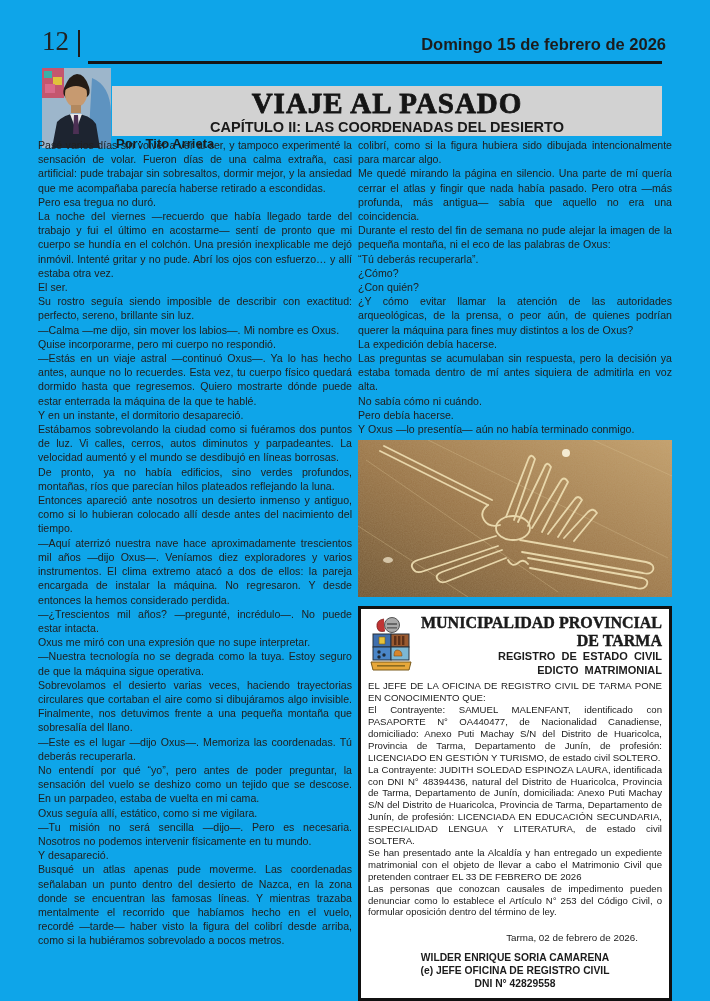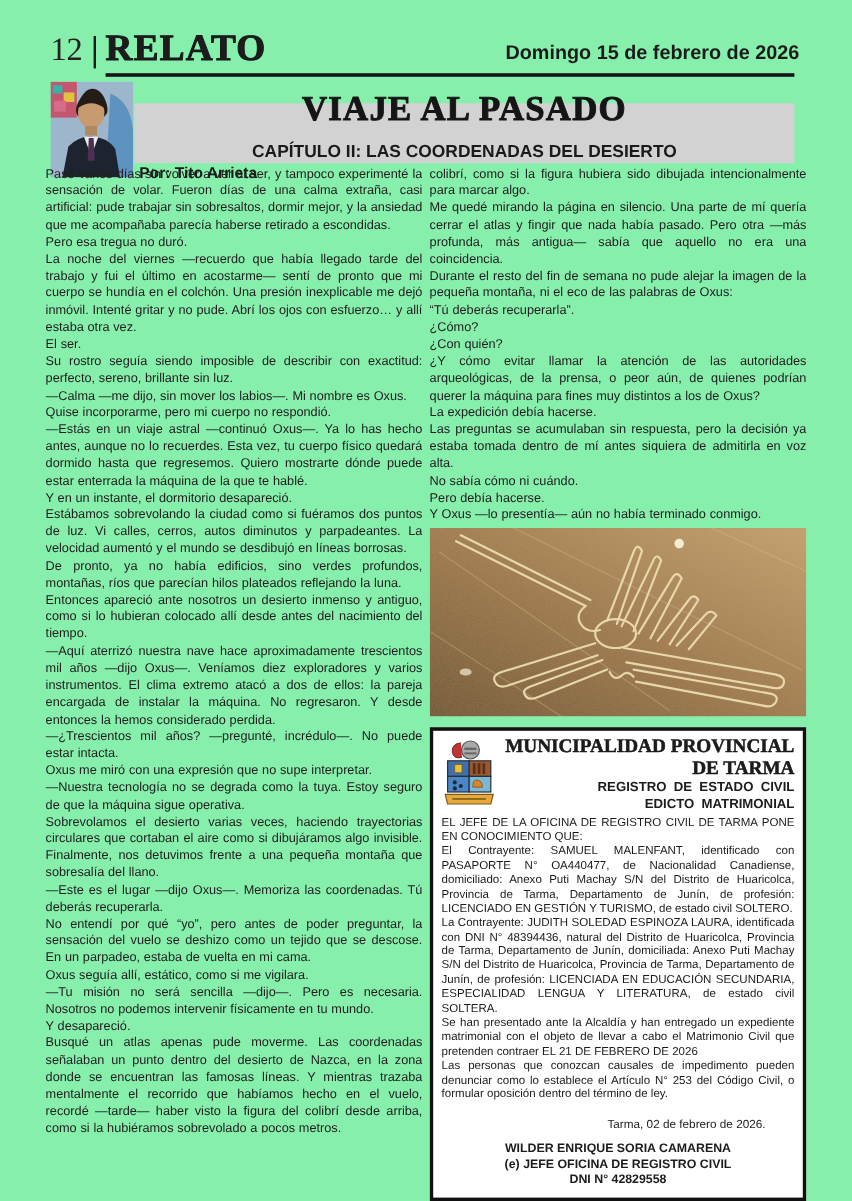--- a/index.html
+++ b/index.html
@@ -1,31 +1,31 @@
 <!DOCTYPE html>
 <html><head>
 <meta charset="utf-8">
 <style>
   html,body{margin:0;padding:0;background:#ffffff;overflow:hidden;}
-  .page{position:relative;width:710px;height:1001px;background:#86efac;color:#1c1c1c;
+  .page{position:relative;width:710px;height:1001px;background:#0ea5e9;color:#1c1c1c;
         font-family:"Liberation Sans",sans-serif;text-decoration:underline;}
   
   .hdr-num{position:absolute;left:42px;top:26px;font:400 27px/30px "Liberation Serif",serif;color:#222;}
   .hdr-bar{position:absolute;left:78px;top:30px;width:2px;height:27px;background:#1c1c1c;}
   .hdr-section{position:absolute;left:88px;top:23px;font:700 31px/34px "Liberation Serif",serif;
                letter-spacing:1px;-webkit-text-stroke:0.8px #151515;}
   .hdr-date{position:absolute;right:44px;top:35px;font:700 16.5px "Liberation Sans",sans-serif;}
   .hdr-rule{position:absolute;left:88px;top:61px;width:574px;height:3px;background:#151515;}
   
   .author-photo{position:absolute;left:42px;top:68px;width:69px;height:80px;overflow:hidden;}
   .banner{position:absolute;left:112px;top:86px;width:550px;height:50px;background:#d2d2d2;
           display:flex;flex-direction:column;align-items:center;justify-content:flex-end;}
   .story-title{font:700 29px/30px "Liberation Serif",serif;letter-spacing:1px;
                -webkit-text-stroke:0.8px #151515;color:#151515;}
-  .story-chapter{font:700 14.5px/17px "Liberation Sans",sans-serif;color:#1a1a1a;margin-top:13px;}
+  .story-chapter{font:700 14.5px/17px "Liberation Sans",sans-serif;color:#1a1a1a;margin-top:1px;}
   .byline{position:absolute;left:116px;top:136px;font:700 13px "Liberation Sans",sans-serif;}
   
   .col{position:absolute;top:138px;width:314px;overflow:hidden;}
   .col-left{left:38px;height:806px;}
   .col-right{left:358px;}
   .story-p{margin:0;font-size:10.6px;line-height:14.2px;text-align:justify;text-justify:inter-word;
            word-spacing:0.2px;color:#202020;}
   
   .nazca{display:block;width:314px;height:157px;margin-top:4px;}
   
@@ -42,21 +42,20 @@
   .notice-sig{margin-top:9px;}
   .sig-line{margin:0;text-align:center;font-weight:700;font-size:10.3px;line-height:12.8px;}
 </style>
 </head>
 <body>
 
 <div class="page">
 
   <div class="hdr-num">12</div>
   <div class="hdr-bar"></div>
-  <div class="hdr-section">RELATO</div>
   <div class="hdr-date">Domingo 15 de febrero de 2026</div>
   <div class="hdr-rule"></div>
 
   <div class="author-photo">
     <svg width="69" height="80" viewBox="0 0 69 80" xmlns="http://www.w3.org/2000/svg">
       <rect x="0" y="0" width="69" height="80" fill="#9db6cb"></rect>
       <rect x="0" y="0" width="22" height="30" fill="#c4566e"></rect>
       <rect x="2" y="3" width="8" height="7" fill="#3ab0a8"></rect>
       <rect x="11" y="9" width="9" height="8" fill="#e0c23c"></rect>
       <rect x="3" y="16" width="10" height="9" fill="#d86a8a"></rect>
@@ -189,21 +188,21 @@
           <div class="notice-org">MUNICIPALIDAD PROVINCIAL</div>
           <div class="notice-org">DE TARMA</div>
           <div class="notice-sub">REGISTRO DE ESTADO CIVIL</div>
           <div class="notice-sub">EDICTO MATRIMONIAL</div>
         </div>
       </div>
       <div class="notice-body">
           <p class="notice-p">EL JEFE DE LA OFICINA DE REGISTRO CIVIL DE TARMA PONE EN CONOCIMIENTO QUE:</p>
           <p class="notice-p">El Contrayente: SAMUEL MALENFANT, identificado con PASAPORTE N° OA440477, de Nacionalidad Canadiense, domiciliado: Anexo Puti Machay S/N del Distrito de Huaricolca, Provincia de Tarma, Departamento de Junín, de profesión: LICENCIADO EN GESTIÓN Y TURISMO, de estado civil SOLTERO.</p>
           <p class="notice-p">La Contrayente: JUDITH SOLEDAD ESPINOZA LAURA, identificada con DNI N° 48394436, natural del Distrito de Huaricolca, Provincia de Tarma, Departamento de Junín, domiciliada: Anexo Puti Machay S/N del Distrito de Huaricolca, Provincia de Tarma, Departamento de Junín, de profesión: LICENCIADA EN EDUCACIÓN SECUNDARIA, ESPECIALIDAD LENGUA Y LITERATURA, de estado civil SOLTERA.</p>
-          <p class="notice-p">Se han presentado ante la Alcaldía y han entregado un expediente matrimonial con el objeto de llevar a cabo el Matrimonio Civil que pretenden contraer EL 21 DE FEBRERO DE 2026</p>
+          <p class="notice-p">Se han presentado ante la Alcaldía y han entregado un expediente matrimonial con el objeto de llevar a cabo el Matrimonio Civil que pretenden contraer EL 33 DE FEBRERO DE 2026</p>
           <p class="notice-p">Las personas que conozcan causales de impedimento pueden denunciar como lo establece el Artículo N° 253 del Código Civil, o formular oposición dentro del término de ley.</p>
         </div>
       <div class="notice-date">Tarma, 02 de febrero de 2026.</div>
       <div class="notice-sig">
           <p class="sig-line">WILDER ENRIQUE SORIA CAMARENA</p>
           <p class="sig-line">(e) JEFE OFICINA DE REGISTRO CIVIL</p>
           <p class="sig-line">DNI N° 42829558</p>
         </div>
     </div>
   </div>

